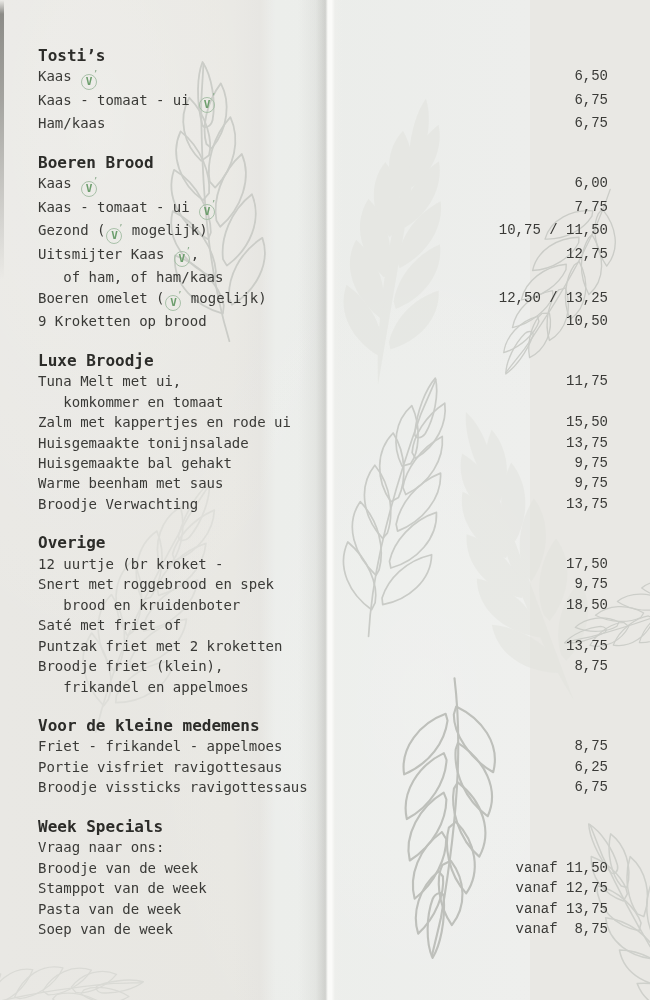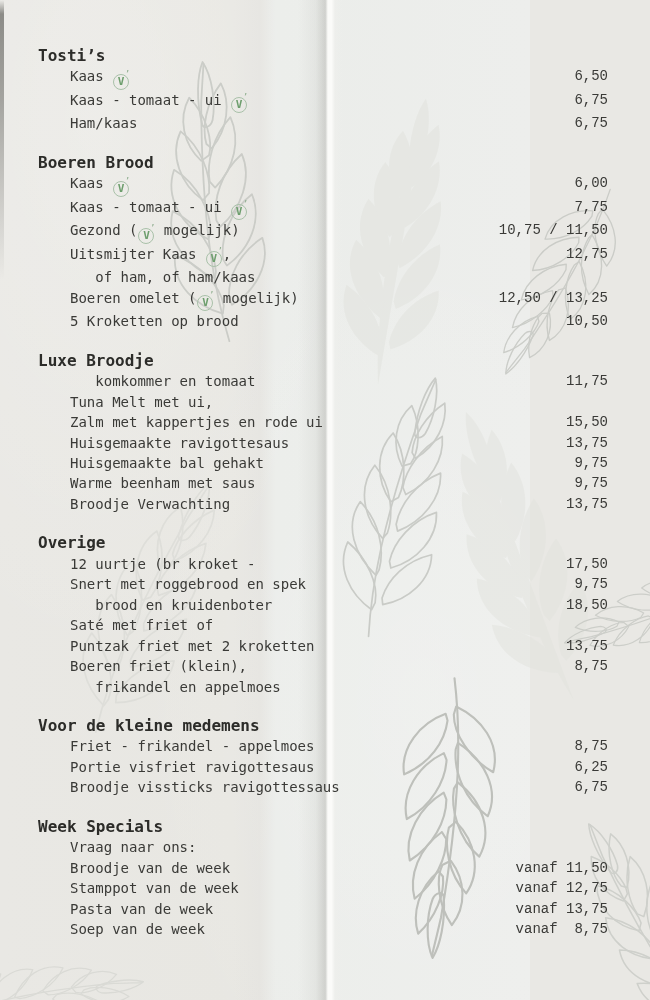--- a/index.html
+++ b/index.html
@@ -43,21 +43,21 @@
     color:#3a3a37;font-size:14px;
   }
   .section{margin:0;}
   .section + .section{margin-top:19px;}
   .section-title{
     font-weight:bold;font-size:16px;line-height:20.45px;color:#2c2c29;
     white-space:pre;
   }
   .item-row{display:flex;align-items:flex-start;}
   .item-lines{flex:1 1 auto;min-width:0;}
-  .line{line-height:20.45px;white-space:pre;margin-left:32px;}
+  .line{line-height:20.45px;white-space:pre;}
   .price{margin-left:auto;line-height:20.45px;white-space:pre;text-align:right;font-family:Liberation Mono, monospace;}
   .vbadge{
     position:relative;display:inline-block;width:16px;height:16px;
     border:1.4px solid #a9c1a9;border-radius:50%;
     vertical-align:-3.5px;margin:0 1px;
     text-align:center;box-sizing:border-box;
   }
   .vsym{
     display:block;font-size:11px;line-height:13px;font-weight:bold;color:#6d9e6d;
   }
@@ -155,43 +155,43 @@
           <div class="price">12,75</div>
         </div>
         <div class="item-row">
           <div class="item-lines">
             <div class="line"><span class="seg">Boeren omelet (</span><span class="vbadge"><span class="vsym">V</span></span><span class="seg"> mogelijk)</span></div>
           </div>
           <div class="price">12,50 / 13,25</div>
         </div>
         <div class="item-row">
           <div class="item-lines">
-            <div class="line"><span class="seg">5 Kroketten op brood</span></div>
+            <div class="line"><span class="seg">9 Kroketten op brood</span></div>
           </div>
           <div class="price">10,50</div>
         </div>
       </div>
       <div class="section">
         <div class="section-title">Luxe Broodje</div>
         <div class="item-row">
           <div class="item-lines">
+            <div class="line"><span class="seg">Tuna Melt met ui,</span></div>
             <div class="line">   komkommer en tomaat</div>
-            <div class="line"><span class="seg">Tuna Melt met ui,</span></div>
           </div>
           <div class="price">11,75</div>
         </div>
         <div class="item-row">
           <div class="item-lines">
             <div class="line"><span class="seg">Zalm met kappertjes en rode ui</span></div>
           </div>
           <div class="price">15,50</div>
         </div>
         <div class="item-row">
           <div class="item-lines">
-            <div class="line"><span class="seg">Huisgemaakte ravigottesaus</span></div>
+            <div class="line"><span class="seg">Huisgemaakte tonijnsalade</span></div>
           </div>
           <div class="price">13,75</div>
         </div>
         <div class="item-row">
           <div class="item-lines">
             <div class="line"><span class="seg">Huisgemaakte bal gehakt</span></div>
           </div>
           <div class="price">9,75</div>
         </div>
         <div class="item-row">
@@ -229,21 +229,21 @@
           <div class="price">18,50</div>
         </div>
         <div class="item-row">
           <div class="item-lines">
             <div class="line"><span class="seg">Puntzak friet met 2 kroketten</span></div>
           </div>
           <div class="price">13,75</div>
         </div>
         <div class="item-row">
           <div class="item-lines">
-            <div class="line"><span class="seg">Boeren friet (klein),</span></div>
+            <div class="line"><span class="seg">Broodje friet (klein),</span></div>
             <div class="line">   frikandel en appelmoes</div>
           </div>
           <div class="price">8,75</div>
         </div>
       </div>
       <div class="section">
         <div class="section-title">Voor de kleine medemens</div>
         <div class="item-row">
           <div class="item-lines">
             <div class="line"><span class="seg">Friet - frikandel - appelmoes</span></div>

